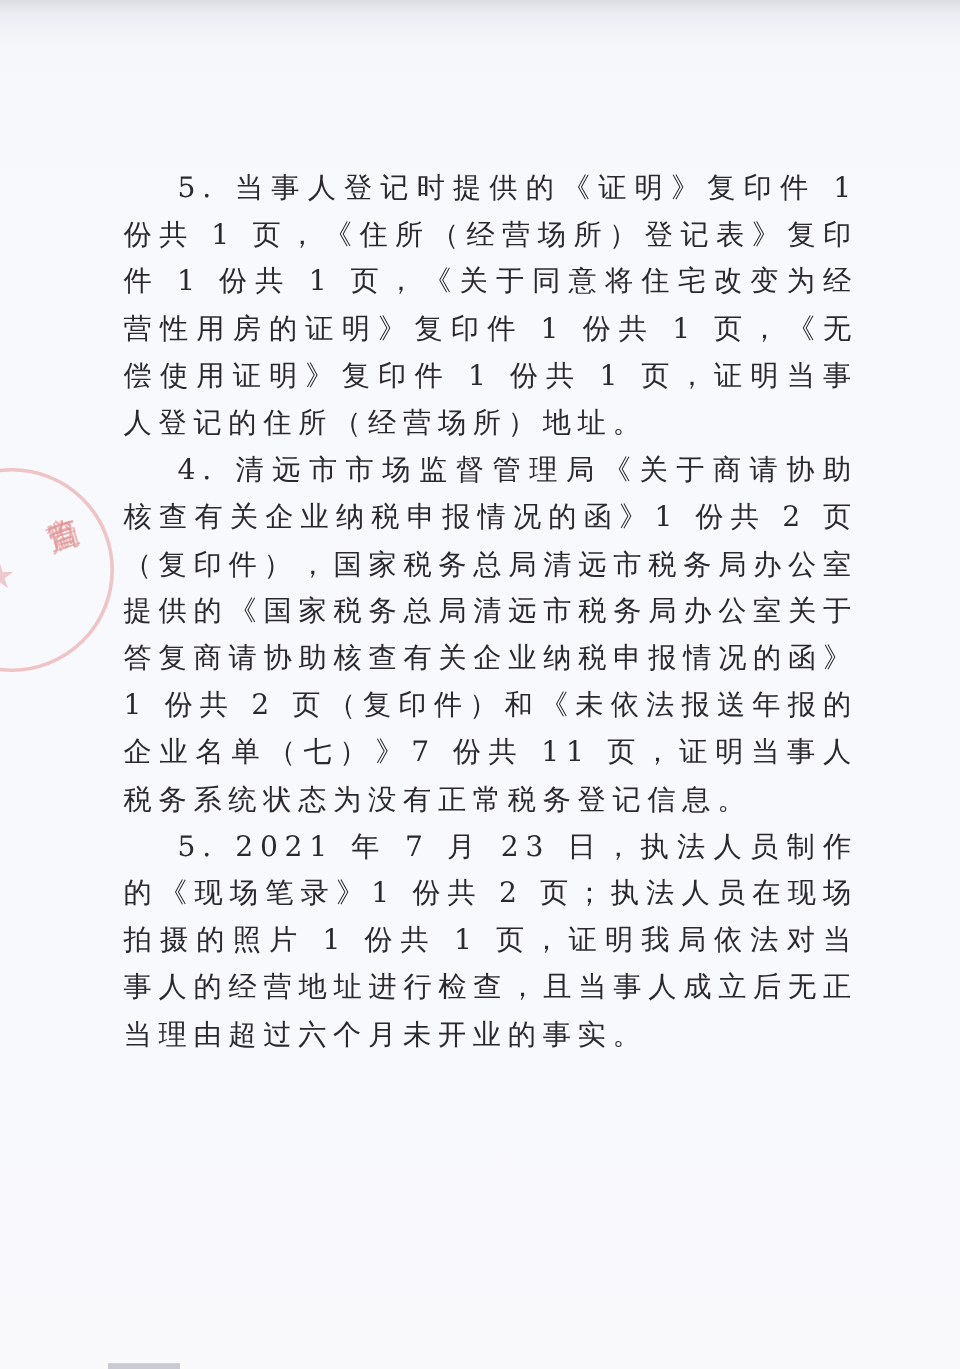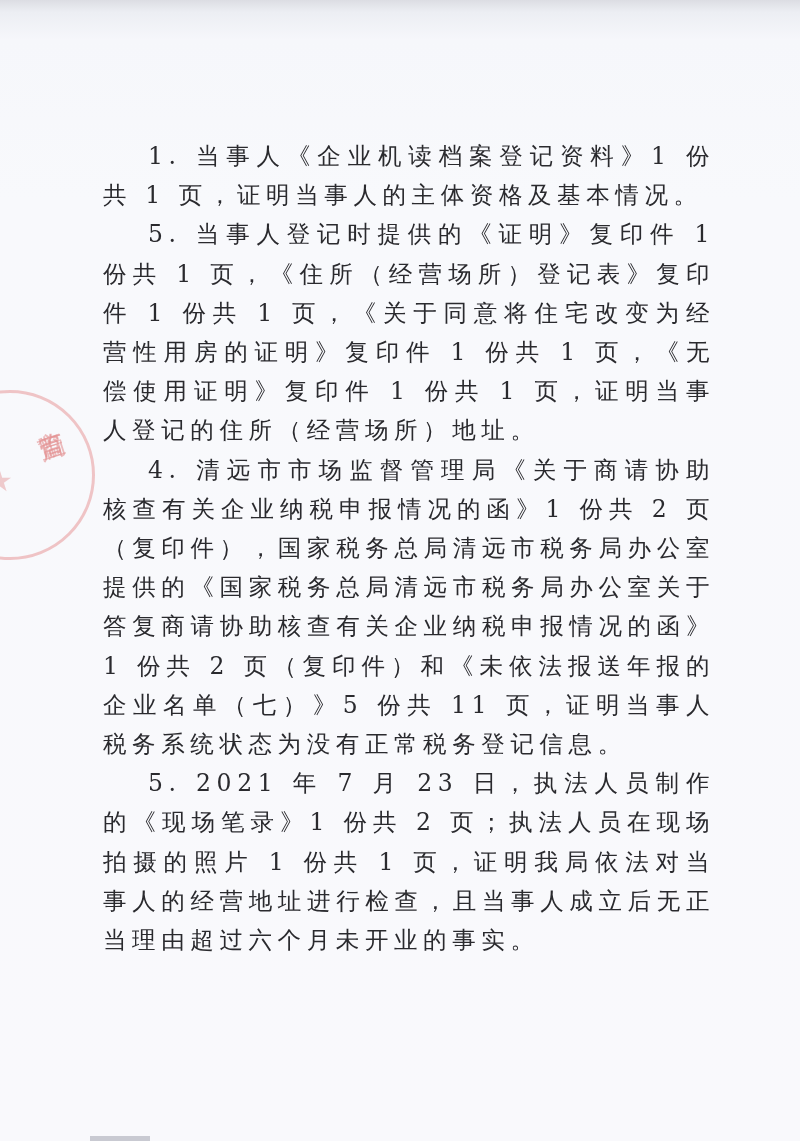--- a/index.html
+++ b/index.html
@@ -74,20 +74,19 @@
 </style>
 </head>
 <body>
 
 <div class="stamp">
   <span class="stamp-star">★</span>
   <span class="stamp-text">市监管局</span>
 </div>
 
 <div class="page">
-  <p class="para">1. 当事人《企业机读档案登记资料》1 份共 1 页，证明当事人的主体资格及基本情况。</p>
   <p class="para">5. 当事人登记时提供的《证明》复印件 1 份共 1 页，《住所（经营场所）登记表》复印件 1 份共 1 页，《关于同意将住宅改变为经营性用房的证明》复印件 1 份共 1 页，《无偿使用证明》复印件 1 份共 1 页，证明当事人登记的住所（经营场所）地址。</p>
-  <p class="para">4. 清远市市场监督管理局《关于商请协助核查有关企业纳税申报情况的函》1 份共 2 页（复印件），国家税务总局清远市税务局办公室提供的《国家税务总局清远市税务局办公室关于答复商请协助核查有关企业纳税申报情况的函》1 份共 2 页（复印件）和《未依法报送年报的企业名单（七）》5 份共 11 页，证明当事人税务系统状态为没有正常税务登记信息。</p>
+  <p class="para">4. 清远市市场监督管理局《关于商请协助核查有关企业纳税申报情况的函》1 份共 2 页（复印件），国家税务总局清远市税务局办公室提供的《国家税务总局清远市税务局办公室关于答复商请协助核查有关企业纳税申报情况的函》1 份共 2 页（复印件）和《未依法报送年报的企业名单（七）》7 份共 11 页，证明当事人税务系统状态为没有正常税务登记信息。</p>
   <p class="para">5. 2021 年 7 月 23 日，执法人员制作的《现场笔录》1 份共 2 页；执法人员在现场拍摄的照片 1 份共 1 页，证明我局依法对当事人的经营地址进行检查，且当事人成立后无正当理由超过六个月未开业的事实。</p>
 
 </div>
 
 <div class="bottom-mark"></div>
 
 </body></html>

